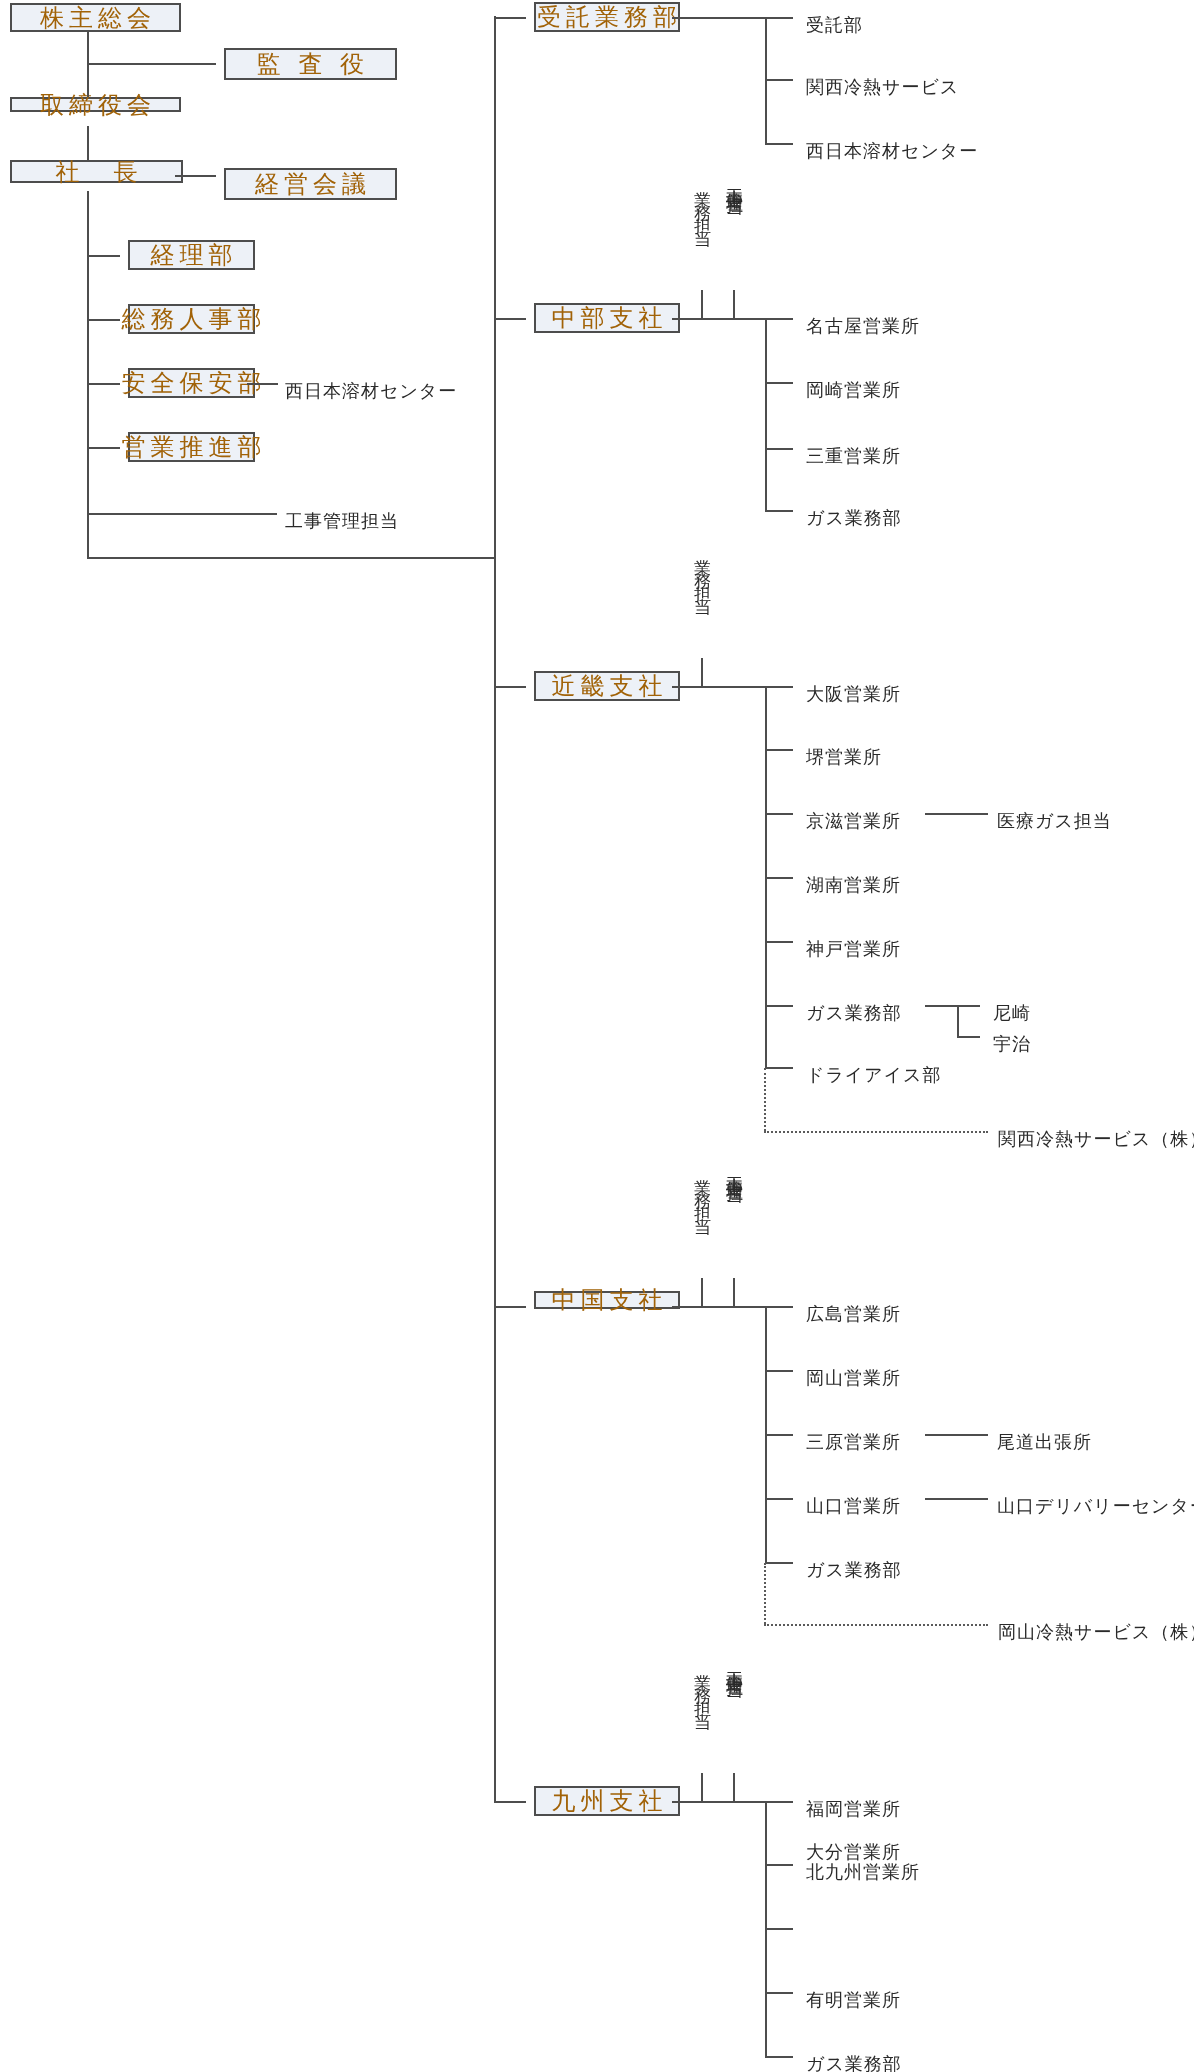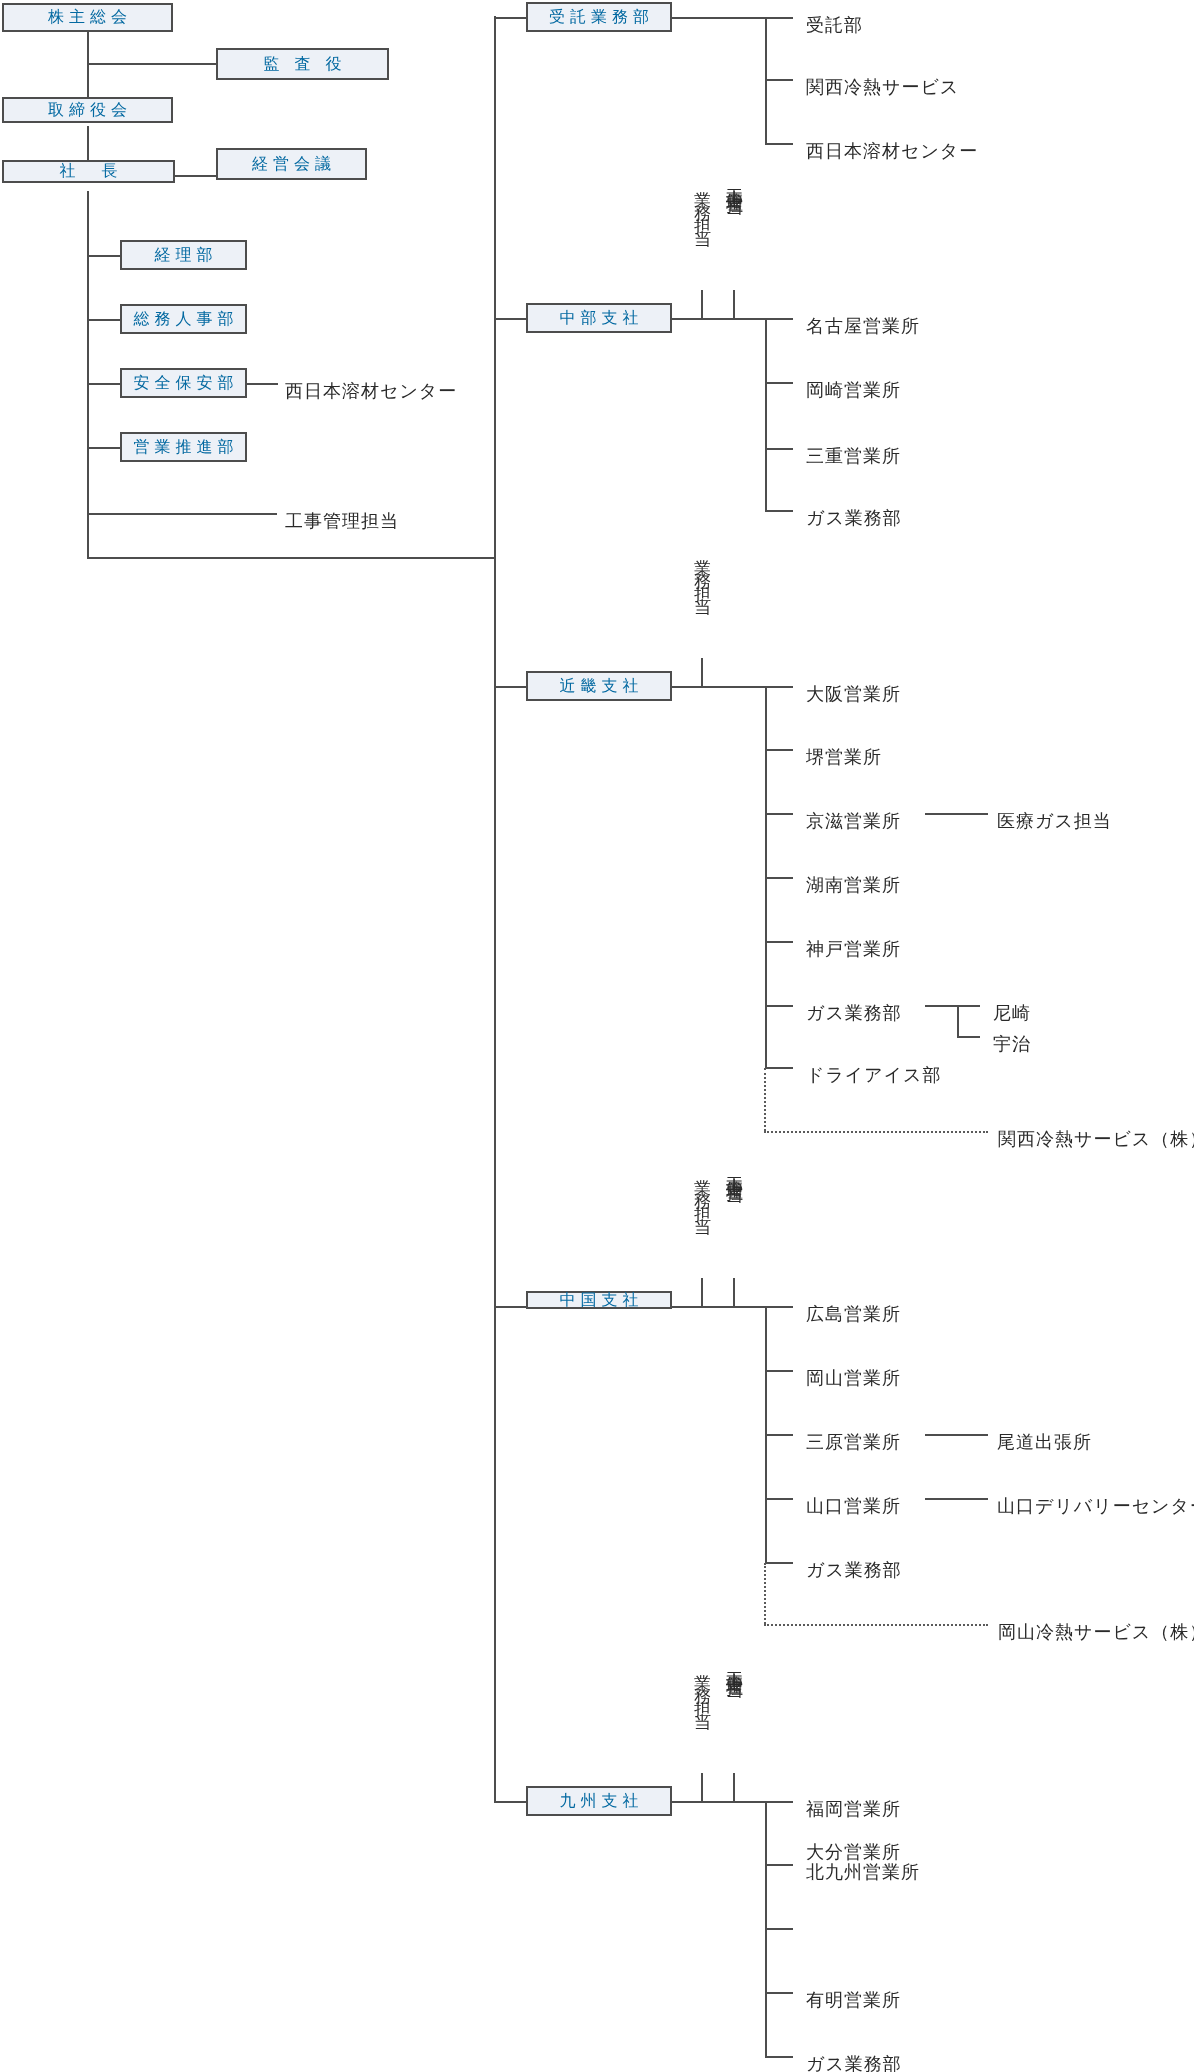--- a/index.html
+++ b/index.html
@@ -3,21 +3,21 @@
 <meta charset="utf-8">
 <style>
   html,body{margin:0;padding:0;background:#ffffff;}
   #chart{
     position:relative;width:1194px;height:2072px;background:#ffffff;
     font-family:"DejaVu Sans","Liberation Sans",sans-serif;color:#262626;overflow:hidden;
   }
   .box{
     position:absolute;box-sizing:border-box;border:2px solid #4d4d4d;background:#edf1f7;
     display:flex;align-items:center;justify-content:center;
-    font-size:16px;letter-spacing:5px;text-indent:5px;white-space:nowrap;color:#0369a1;
+    font-size:24px;letter-spacing:5px;text-indent:5px;white-space:nowrap;color:#a16207;margin-left:8px;
   }
   .lbl{
     position:absolute;font-size:18px;line-height:22px;letter-spacing:1px;
     white-space:nowrap;color:#2a2a2a;margin-top:8px;
   }
   .vlbl{
     position:absolute;writing-mode:vertical-rl;text-orientation:upright;
     font-size:17px;color:#2a2a2a;
   }
   .vlbl-g{letter-spacing:13px;}
@@ -27,23 +27,23 @@
   .dh{position:absolute;height:0;border-top:2px dotted #5a5a5a;}
   .dv{position:absolute;width:0;border-left:2px dotted #5a5a5a;}
 </style>
 </head>
 <body>
 
 <div id="chart">
 
   <div class="box" style="left:2px;top:3px;width:171px;height:29px">株主総会</div>
   <div class="box" style="left:216px;top:48px;width:173px;height:32px">監 査 役</div>
-  <div class="box" style="left:2px;top:97px;width:171px;height:26px">取締役会</div>
+  <div class="box" style="left:2px;top:97px;width:171px;height:15px">取締役会</div>
   <div class="box" style="left:2px;top:160px;width:173px;height:23px">社　長</div>
-  <div class="box" style="left:216px;top:148px;width:151px;height:32px">経営会議</div>
+  <div class="box" style="left:216px;top:168px;width:173px;height:32px">経営会議</div>
 
   <div class="vl" style="left:87px;top:32px;height:65px"></div>
   <div class="hl" style="left:87px;top:63px;width:129px"></div>
   <div class="vl" style="left:87px;top:126px;height:34px"></div>
   <div class="hl" style="left:175px;top:175px;width:41px"></div>
 
   <div class="vl" style="left:87px;top:191px;height:367px"></div>
 
   <div class="hl" style="left:87px;top:255px;width:33px"></div>
   <div class="box" style="left:120px;top:240px;width:127px;height:30px">経理部</div>

